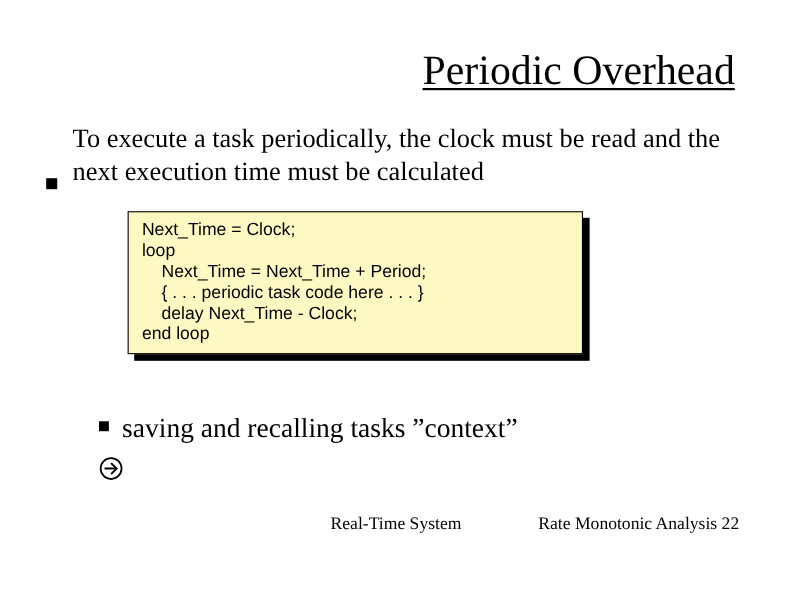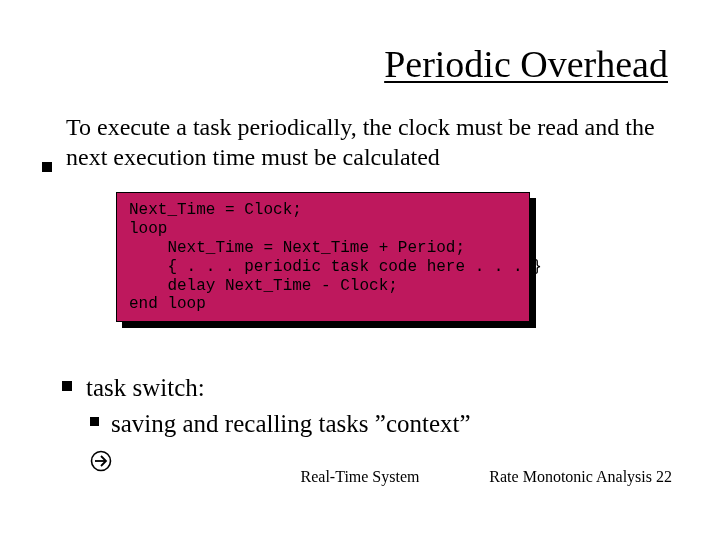--- a/index.html
+++ b/index.html
@@ -71,25 +71,25 @@
     top: 6px;
     left: 6px;
     width: 414px;
     height: 130px;
     background: #000;
   }
   .codebox {
     position: relative;
     width: 414px;
     height: 130px;
-    background: #be185d;
+    background: #fef9c3;
     border: 1px solid #000;
     box-sizing: border-box;
     padding: 8px 12px;
-    font-family: Liberation Mono, monospace;
+    font-family: Liberation Sans, sans-serif;
     font-size: 16px;
     line-height: 1.18;
     white-space: pre;
   }
   .p2 {
     position: absolute;
     top: 371px;
     left: 62px;
     right: 52px;
     font-size: 25px;
@@ -133,24 +133,20 @@
     <div class="shadow"></div>
     <div class="codebox">Next_Time = Clock;
 loop
     Next_Time = Next_Time + Period;
     { . . . periodic task code here . . . }
     delay Next_Time - Clock;
 end loop</div>
   </div>
 
   <div class="p2">
-    <div class="bullet-row">
-      <span class="sq"></span>
-      <span>task switch:</span>
-    </div>
     <div class="sub bullet-row">
       <span class="sq-sm"></span>
       <span>saving and recalling tasks ”context”</span>
     </div>
     <div class="sub bullet-row">
       <span class="arrow-icon">
         <svg width="22" height="22" viewBox="0 0 22 22">
           <circle cx="11" cy="11" r="9.5" fill="none" stroke="#000" stroke-width="1.6"></circle>
           <line x1="5" y1="11" x2="15" y2="11" stroke="#000" stroke-width="1.8"></line>
           <polyline points="11,6 16,11 11,16" fill="none" stroke="#000" stroke-width="1.8"></polyline>

